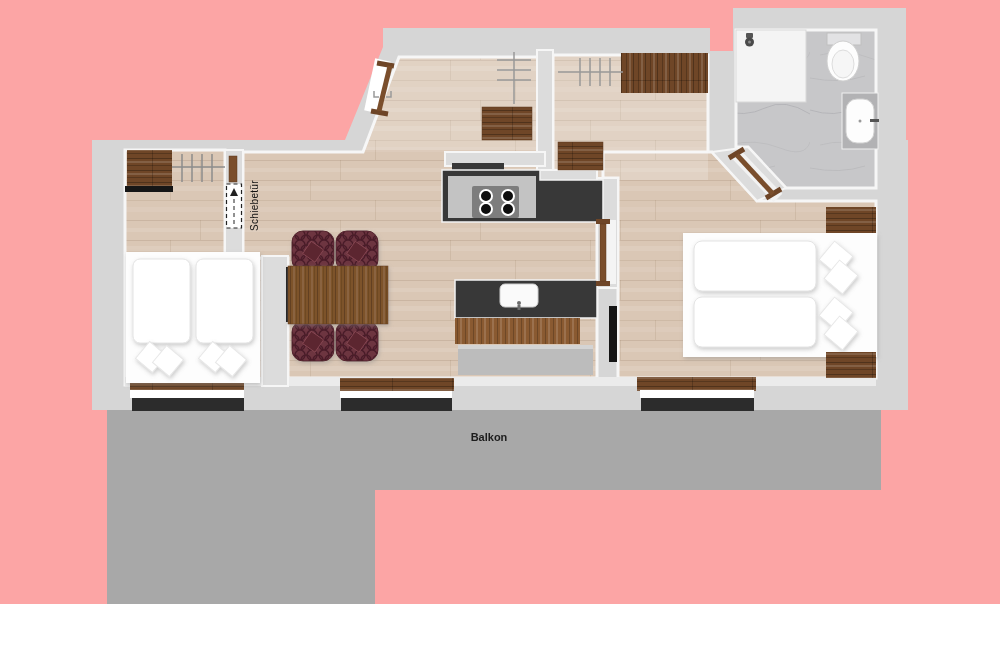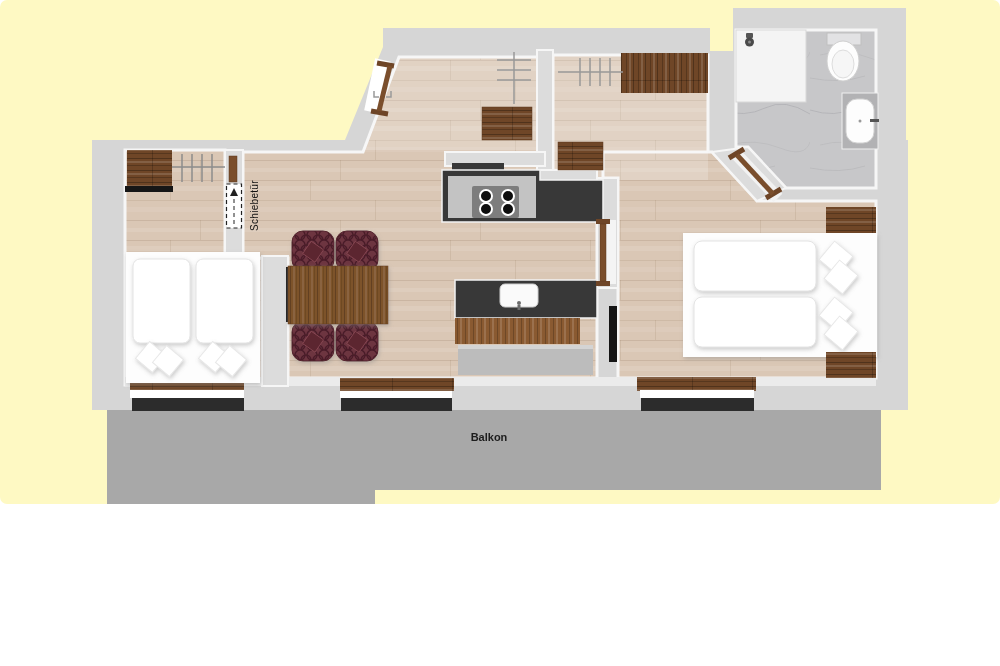--- a/index.html
+++ b/index.html
@@ -1,17 +1,17 @@
 <!DOCTYPE html>
 <html><head>
 <meta charset="utf-8">
 <style>
   html,body{margin:0;padding:0;background:#ffffff;}
-  .stage{position:relative;width:1000px;height:504px;background:#fef9c3;overflow:hidden;
-         font-family:"Liberation Sans", sans-serif;border-radius:7px;}
+  .stage{position:relative;width:1000px;height:604px;background:#fca5a5;overflow:hidden;
+         font-family:"Liberation Sans", sans-serif;}
   svg text{font-family:"Liberation Sans", sans-serif;}
 </style>
 </head>
 <body>
 
 <div class="stage">
 <svg width="1000" height="666" viewBox="0 0 1000 666">
   <defs>
     <filter id="soft" x="-20%" y="-20%" width="140%" height="140%">
       <feDropShadow dx="1" dy="2" stdDeviation="2" flood-color="#8c8c8c" flood-opacity="0.45"></feDropShadow>

